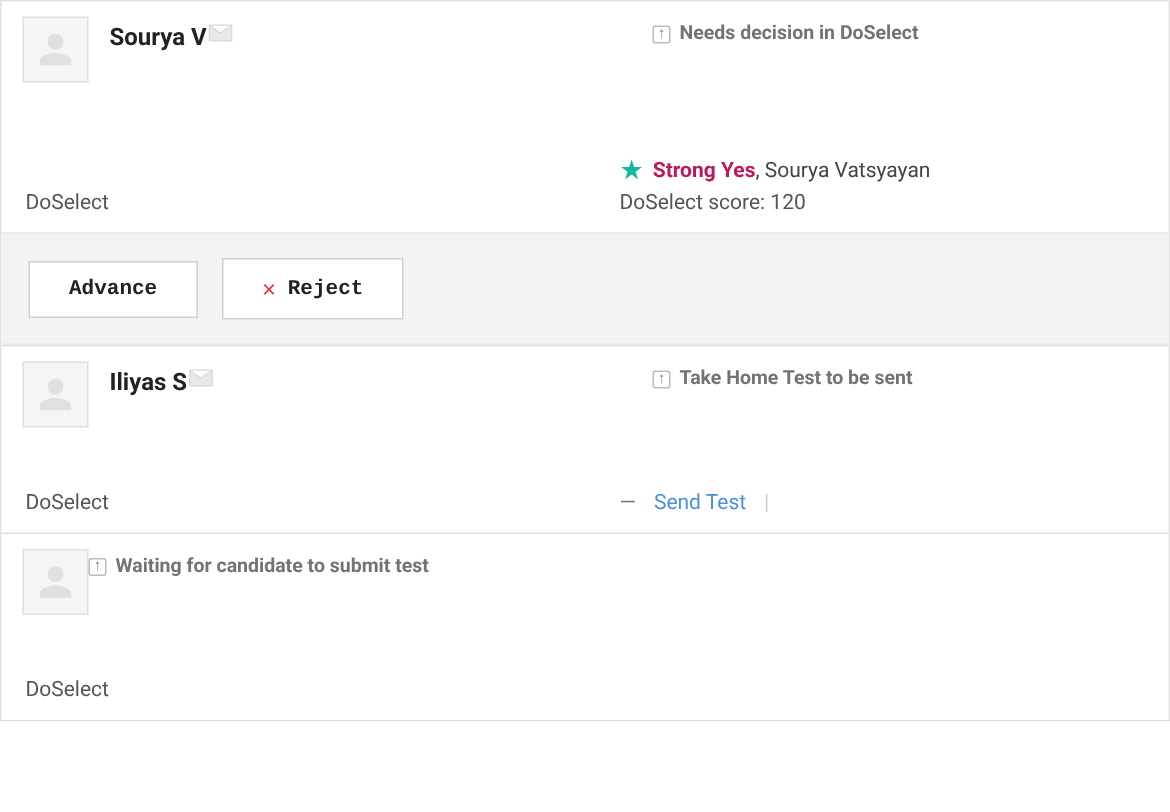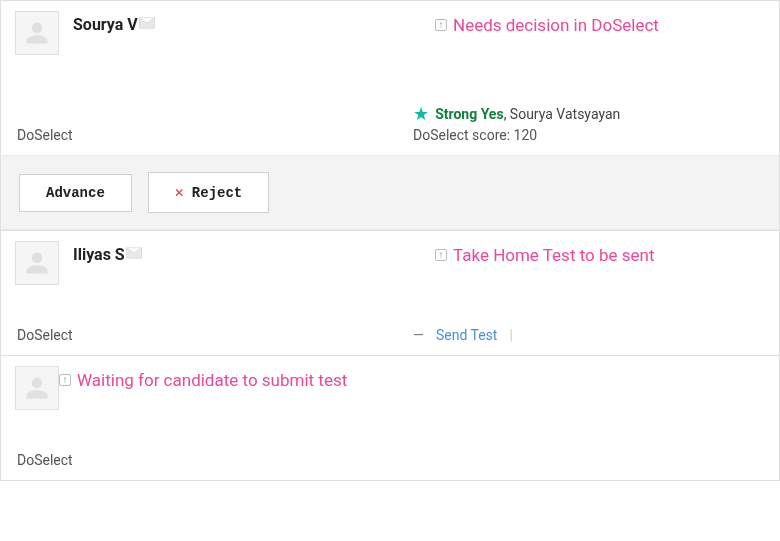--- a/index.html
+++ b/index.html
@@ -29,21 +29,21 @@
     border: 1px solid #e0e0e0;
     background: #f5f5f5;
     display: flex;
     align-items: center;
     justify-content: center;
     flex-shrink: 0;
   }
   .avatar svg { width: 28px; height: 28px; fill: #e0e0e0; }
   .name-block {
     display: flex;
-    align-items: center;
+    align-items: flex-start;
     gap: 0;
     padding-left: 14px;
     flex: 1 1 auto;
     padding-top: 4px;
     min-width: 0;
   }
   .name {
     font-weight: 700;
     font-size: 16px;
     color: #222;
@@ -61,21 +61,21 @@
     width: 12px; height: 12px;
     border: 1px solid #bbb;
     display: inline-flex;
     align-items: center;
     justify-content: center;
     font-size: 10px;
     line-height: 1;
     color: #888;
     border-radius: 2px;
   }
-  .status-text { color: #ec4899; font-size: 17px; }
+  .status-text { color: #737373; font-size: 13px; font-weight: bold; }
   .stage-row {
     display: flex;
     padding-left: 2px;
     padding-top: 50px;
     align-items: flex-end;
   }
   .stage-row.tight { padding-top: 40px; }
   .stage-name {
     color: #555;
     font-size: 14px;
@@ -86,21 +86,21 @@
     flex: 1;
   }
   .result-line {
     display: flex;
     align-items: center;
     gap: 6px;
     font-size: 14px;
     color: #444;
   }
   .star { color: #0fb9a0; font-size: 18px; line-height: 1; }
-  .strong { font-weight: 700; color: #15803d; }
+  .strong { font-weight: 700; color: #be185d; }
   .score-line { color: #555; padding-left: 0; padding-top: 4px; }
   .dash { color: #777; margin-right: 6px; }
   .link { color: #4a90d9; cursor: pointer; }
   .pipe { color: #ccc; margin-left: 6px; }
   .radio-empty {
     width: 14px; height: 14px;
     border: 1.5px solid #888;
     border-radius: 50%;
     display: inline-block;
     vertical-align: -2px;

